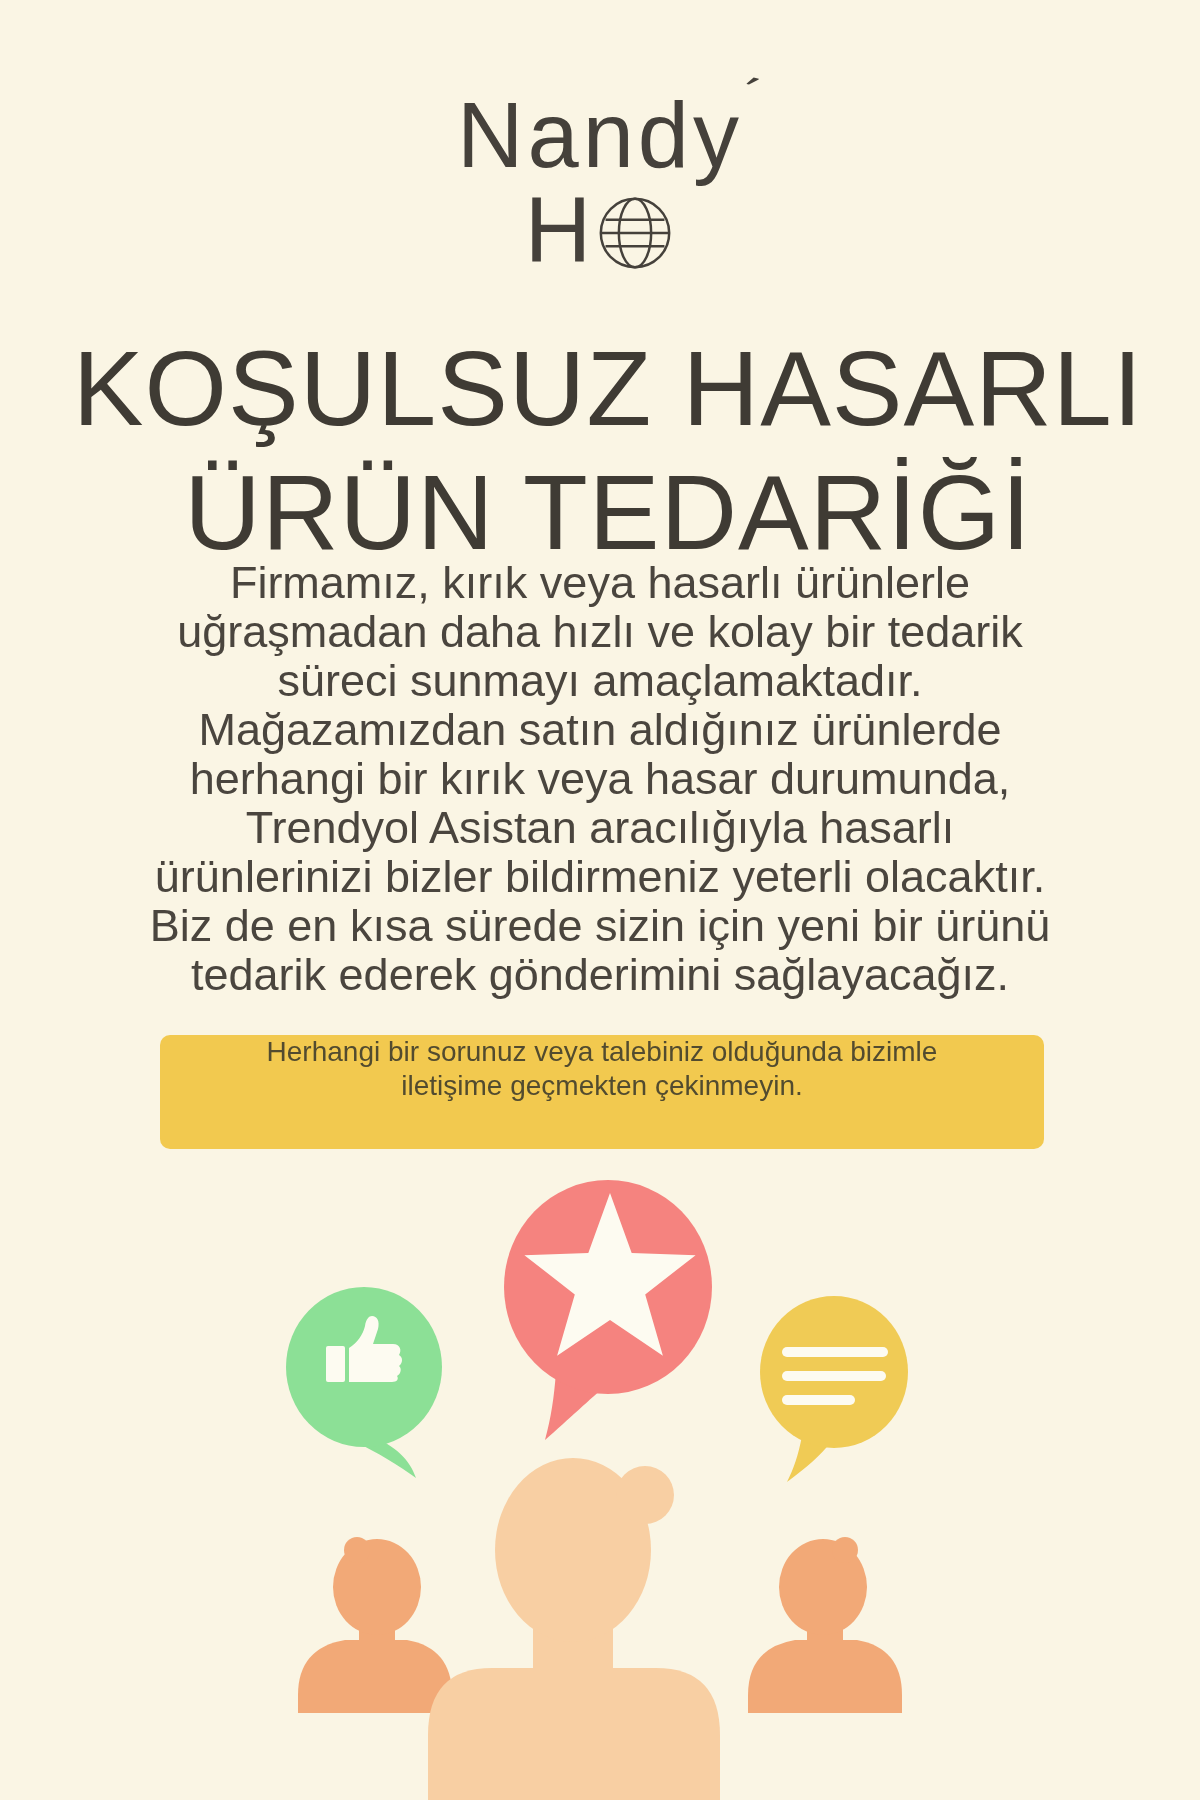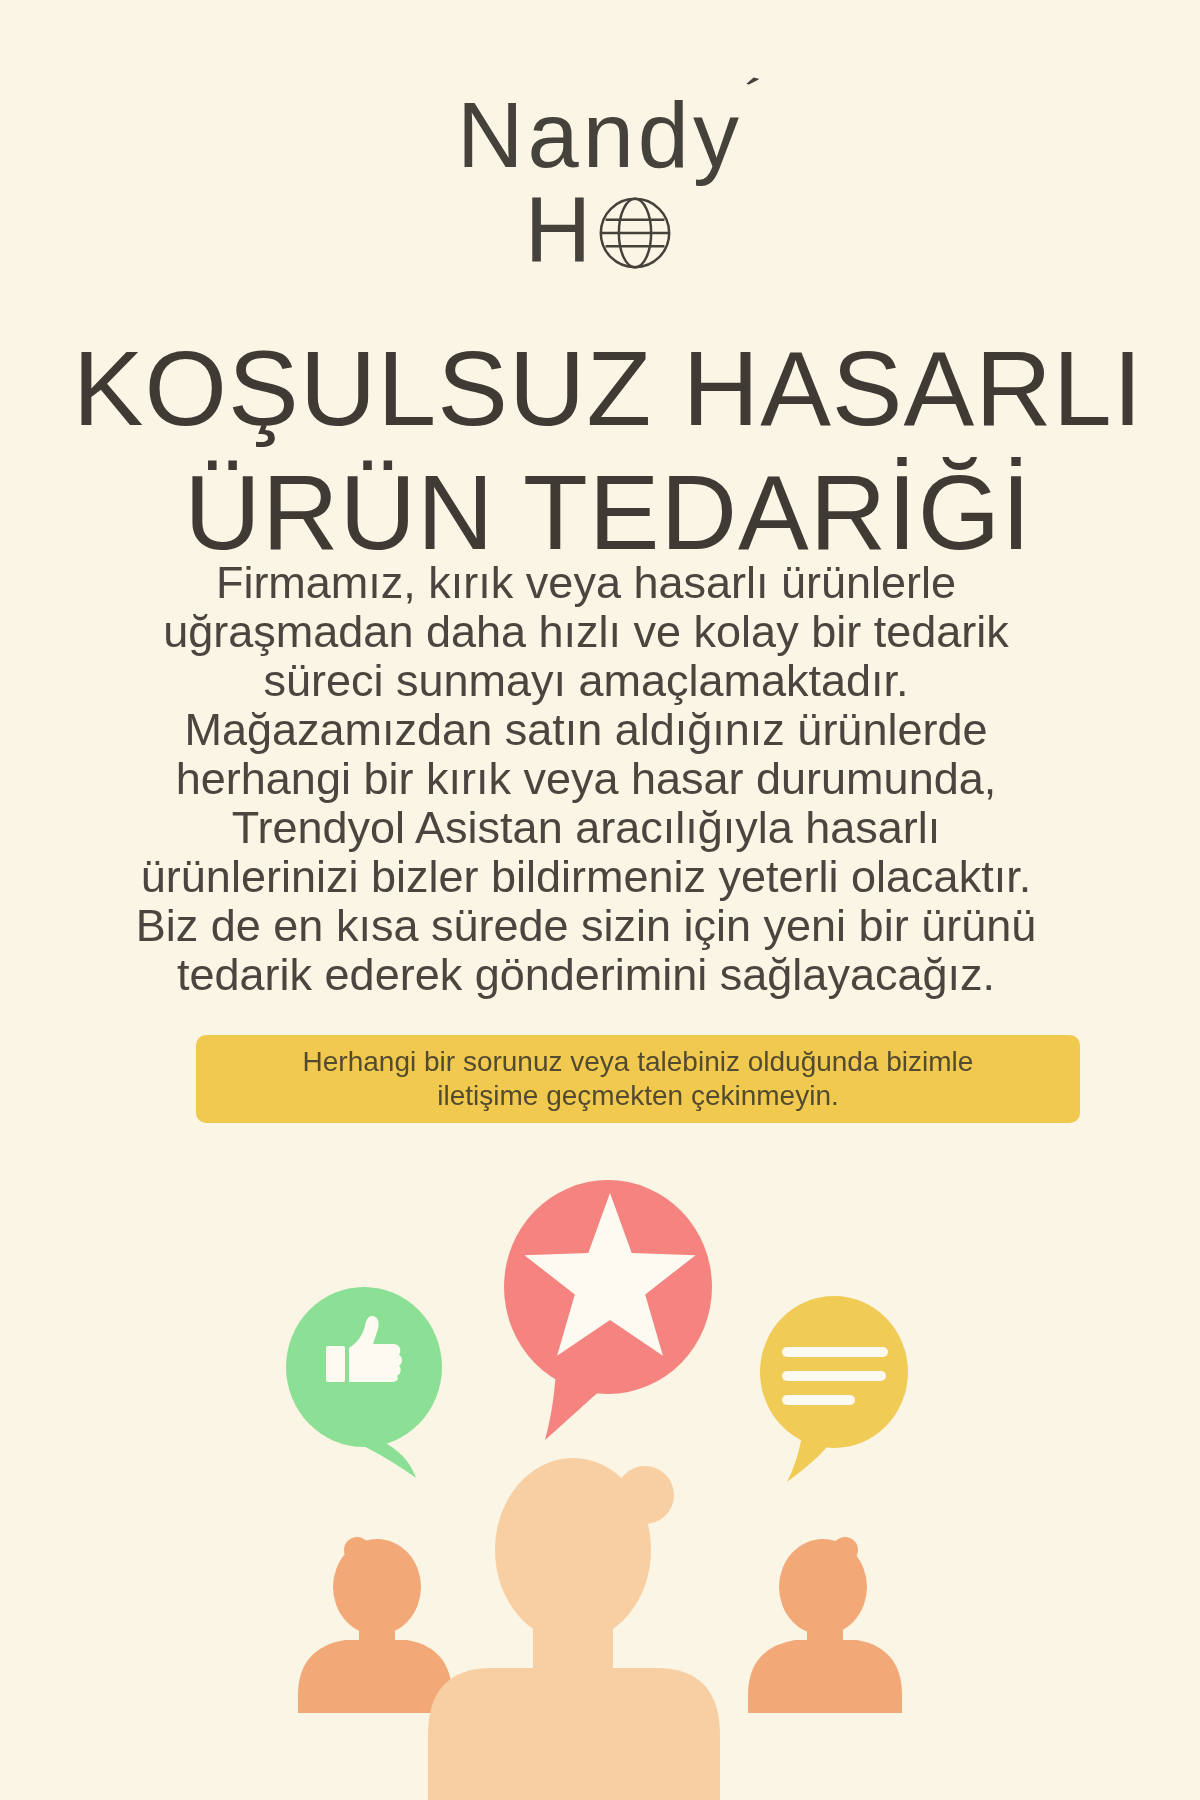--- a/index.html
+++ b/index.html
@@ -41,32 +41,32 @@
     position:absolute;top:318px;left:0;width:1200px;margin:8px;
     text-align:center;
     font-size:106px;line-height:124px;
     font-weight:300;
     letter-spacing:1px;
     color:#3F3B34;
   }
   .headline span{display:block;}
   
   .body-copy{
-    position:absolute;top:558px;left:86px;width:1000px;margin:0;
+    position:absolute;top:558px;left:100px;width:1000px;margin:0;
     text-align:center;
     white-space:pre-line;
     font-size:45px;line-height:49px;
     color:#4A453E;
   }
   
   .notice{
-    position:absolute;top:1035px;left:160px;width:884px;height:88px;
+    position:absolute;top:1035px;left:160px;width:884px;height:114px;
     background:#F2C94F;
     border-radius:10px;
-    display:flex;align-items:center;justify-content:center;margin-left:36px;
+    display:flex;align-items:flex-start;justify-content:center;
   }
   .notice p{
     margin:0;
     text-align:center;
     white-space:pre-line;
     font-size:28px;line-height:34px;
     color:#524B2F;
   }
   
   .illustration{

